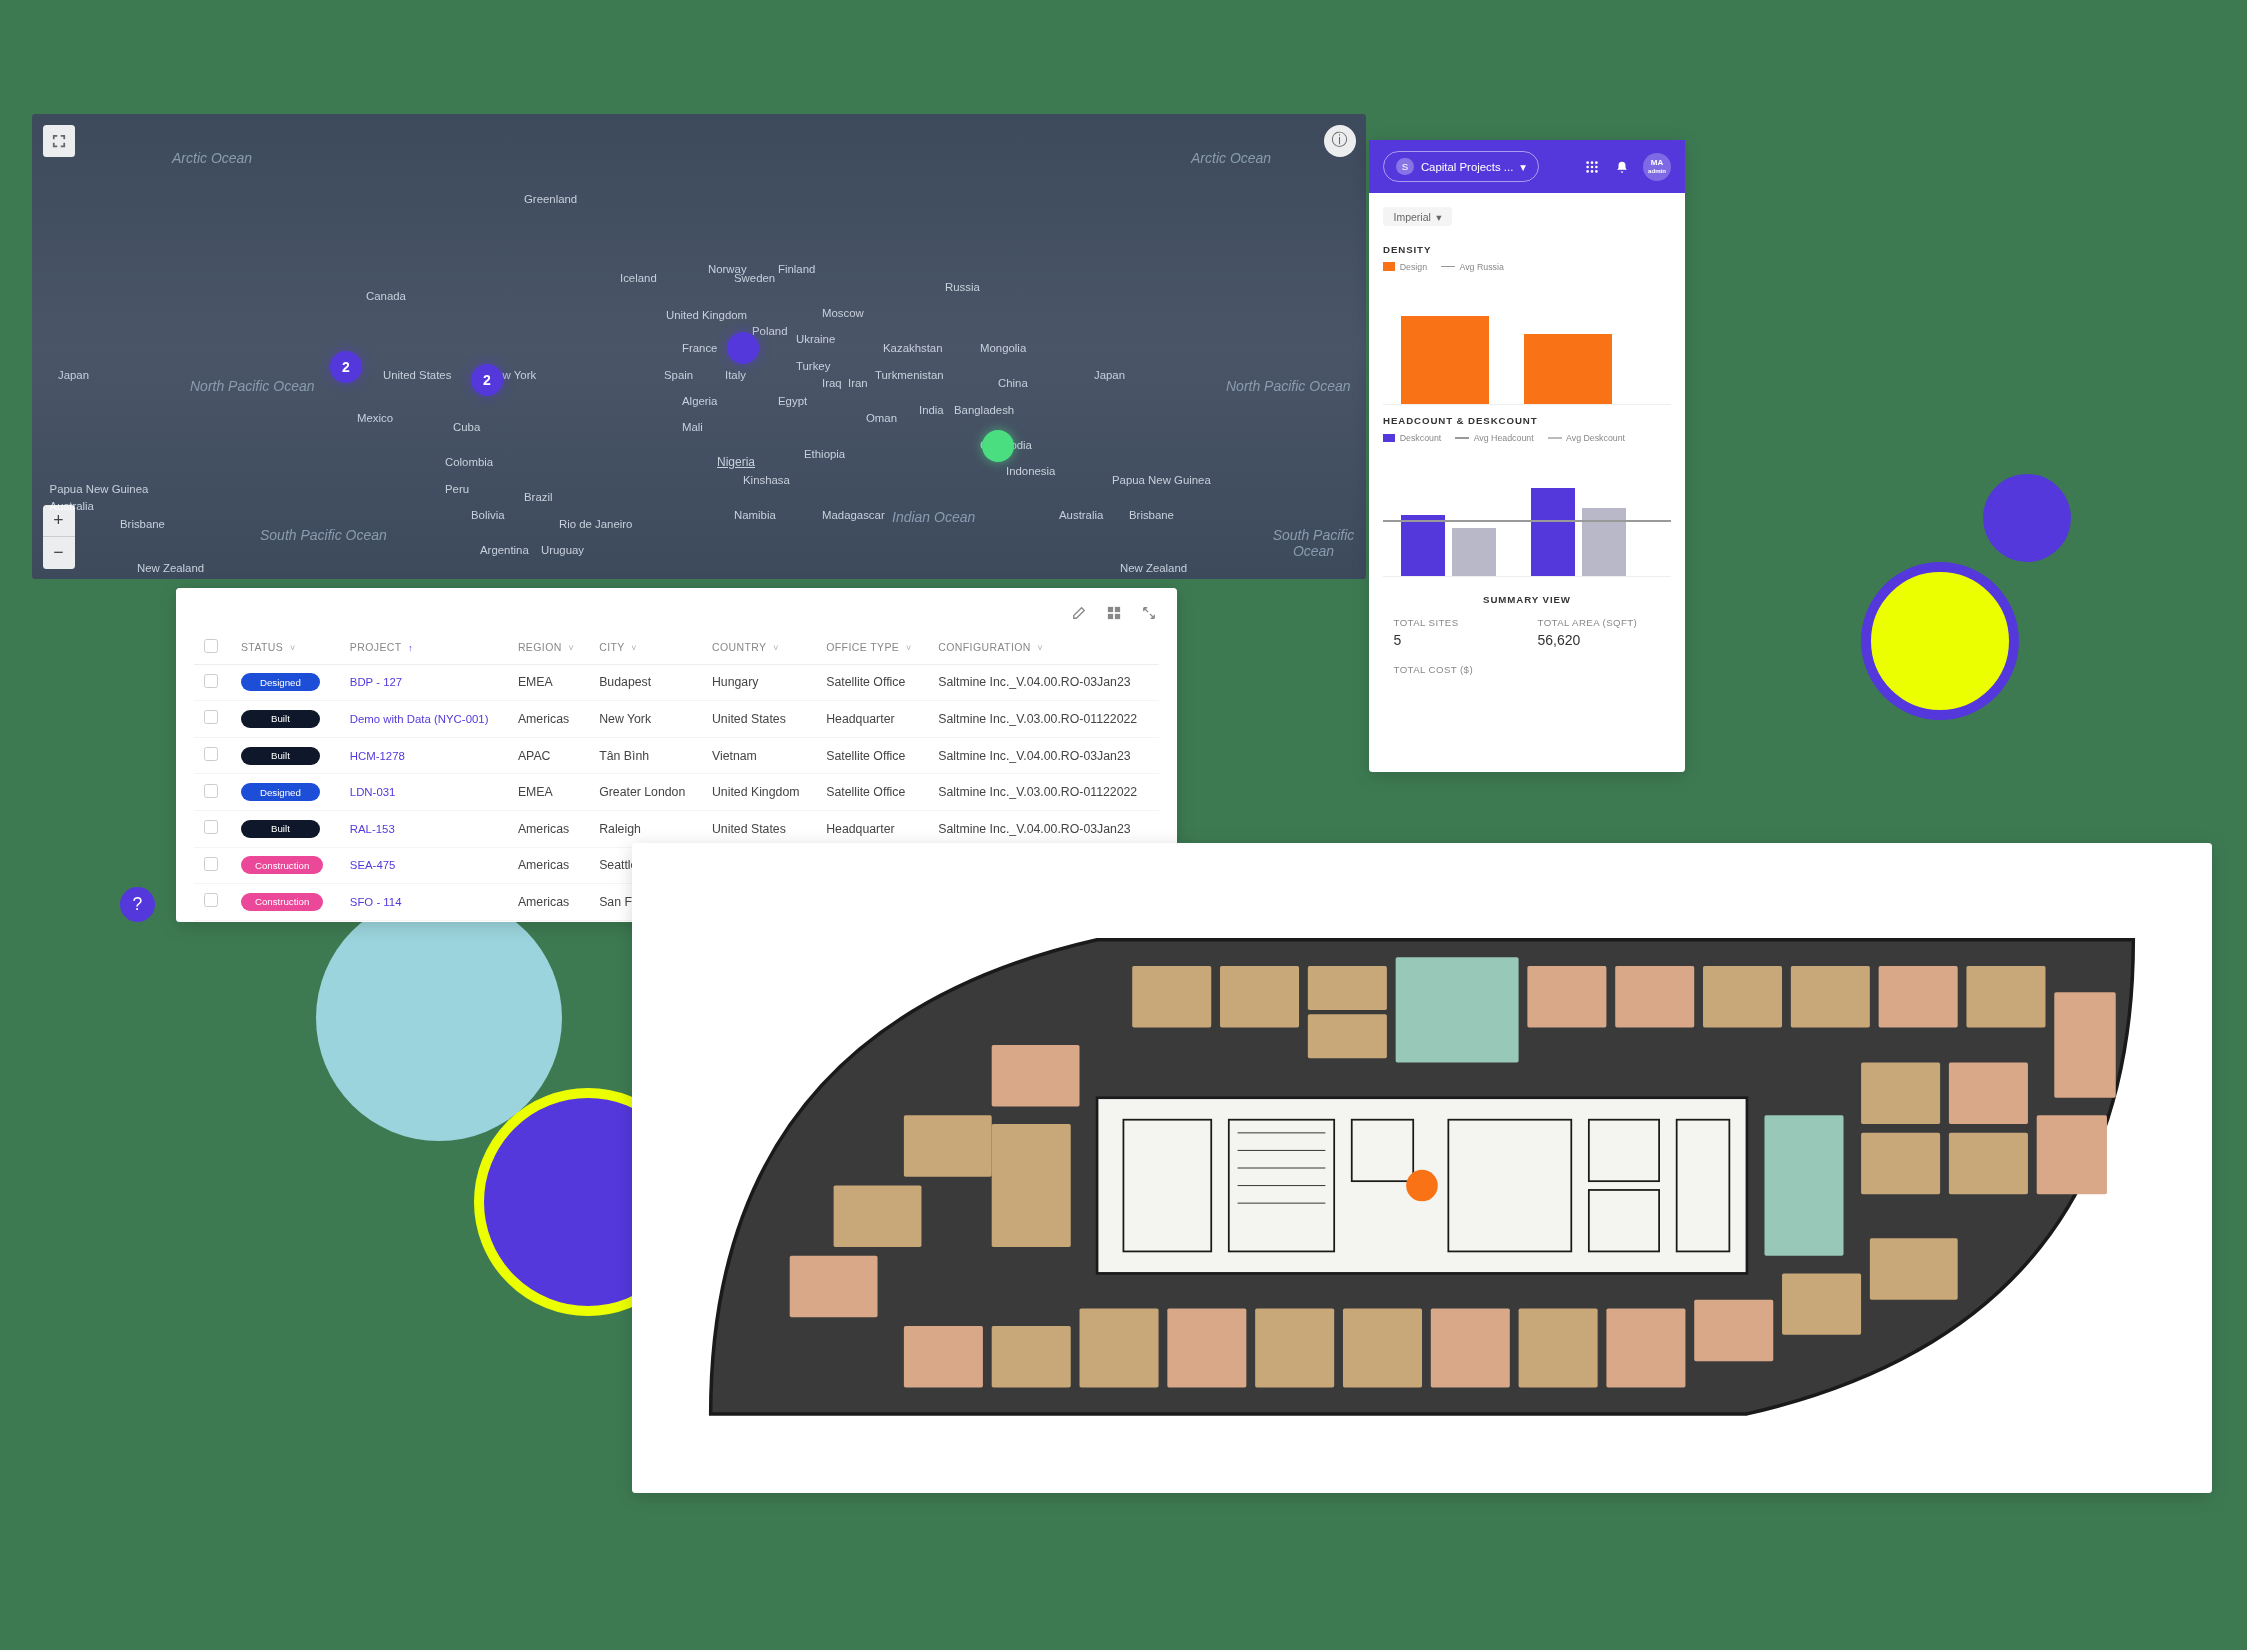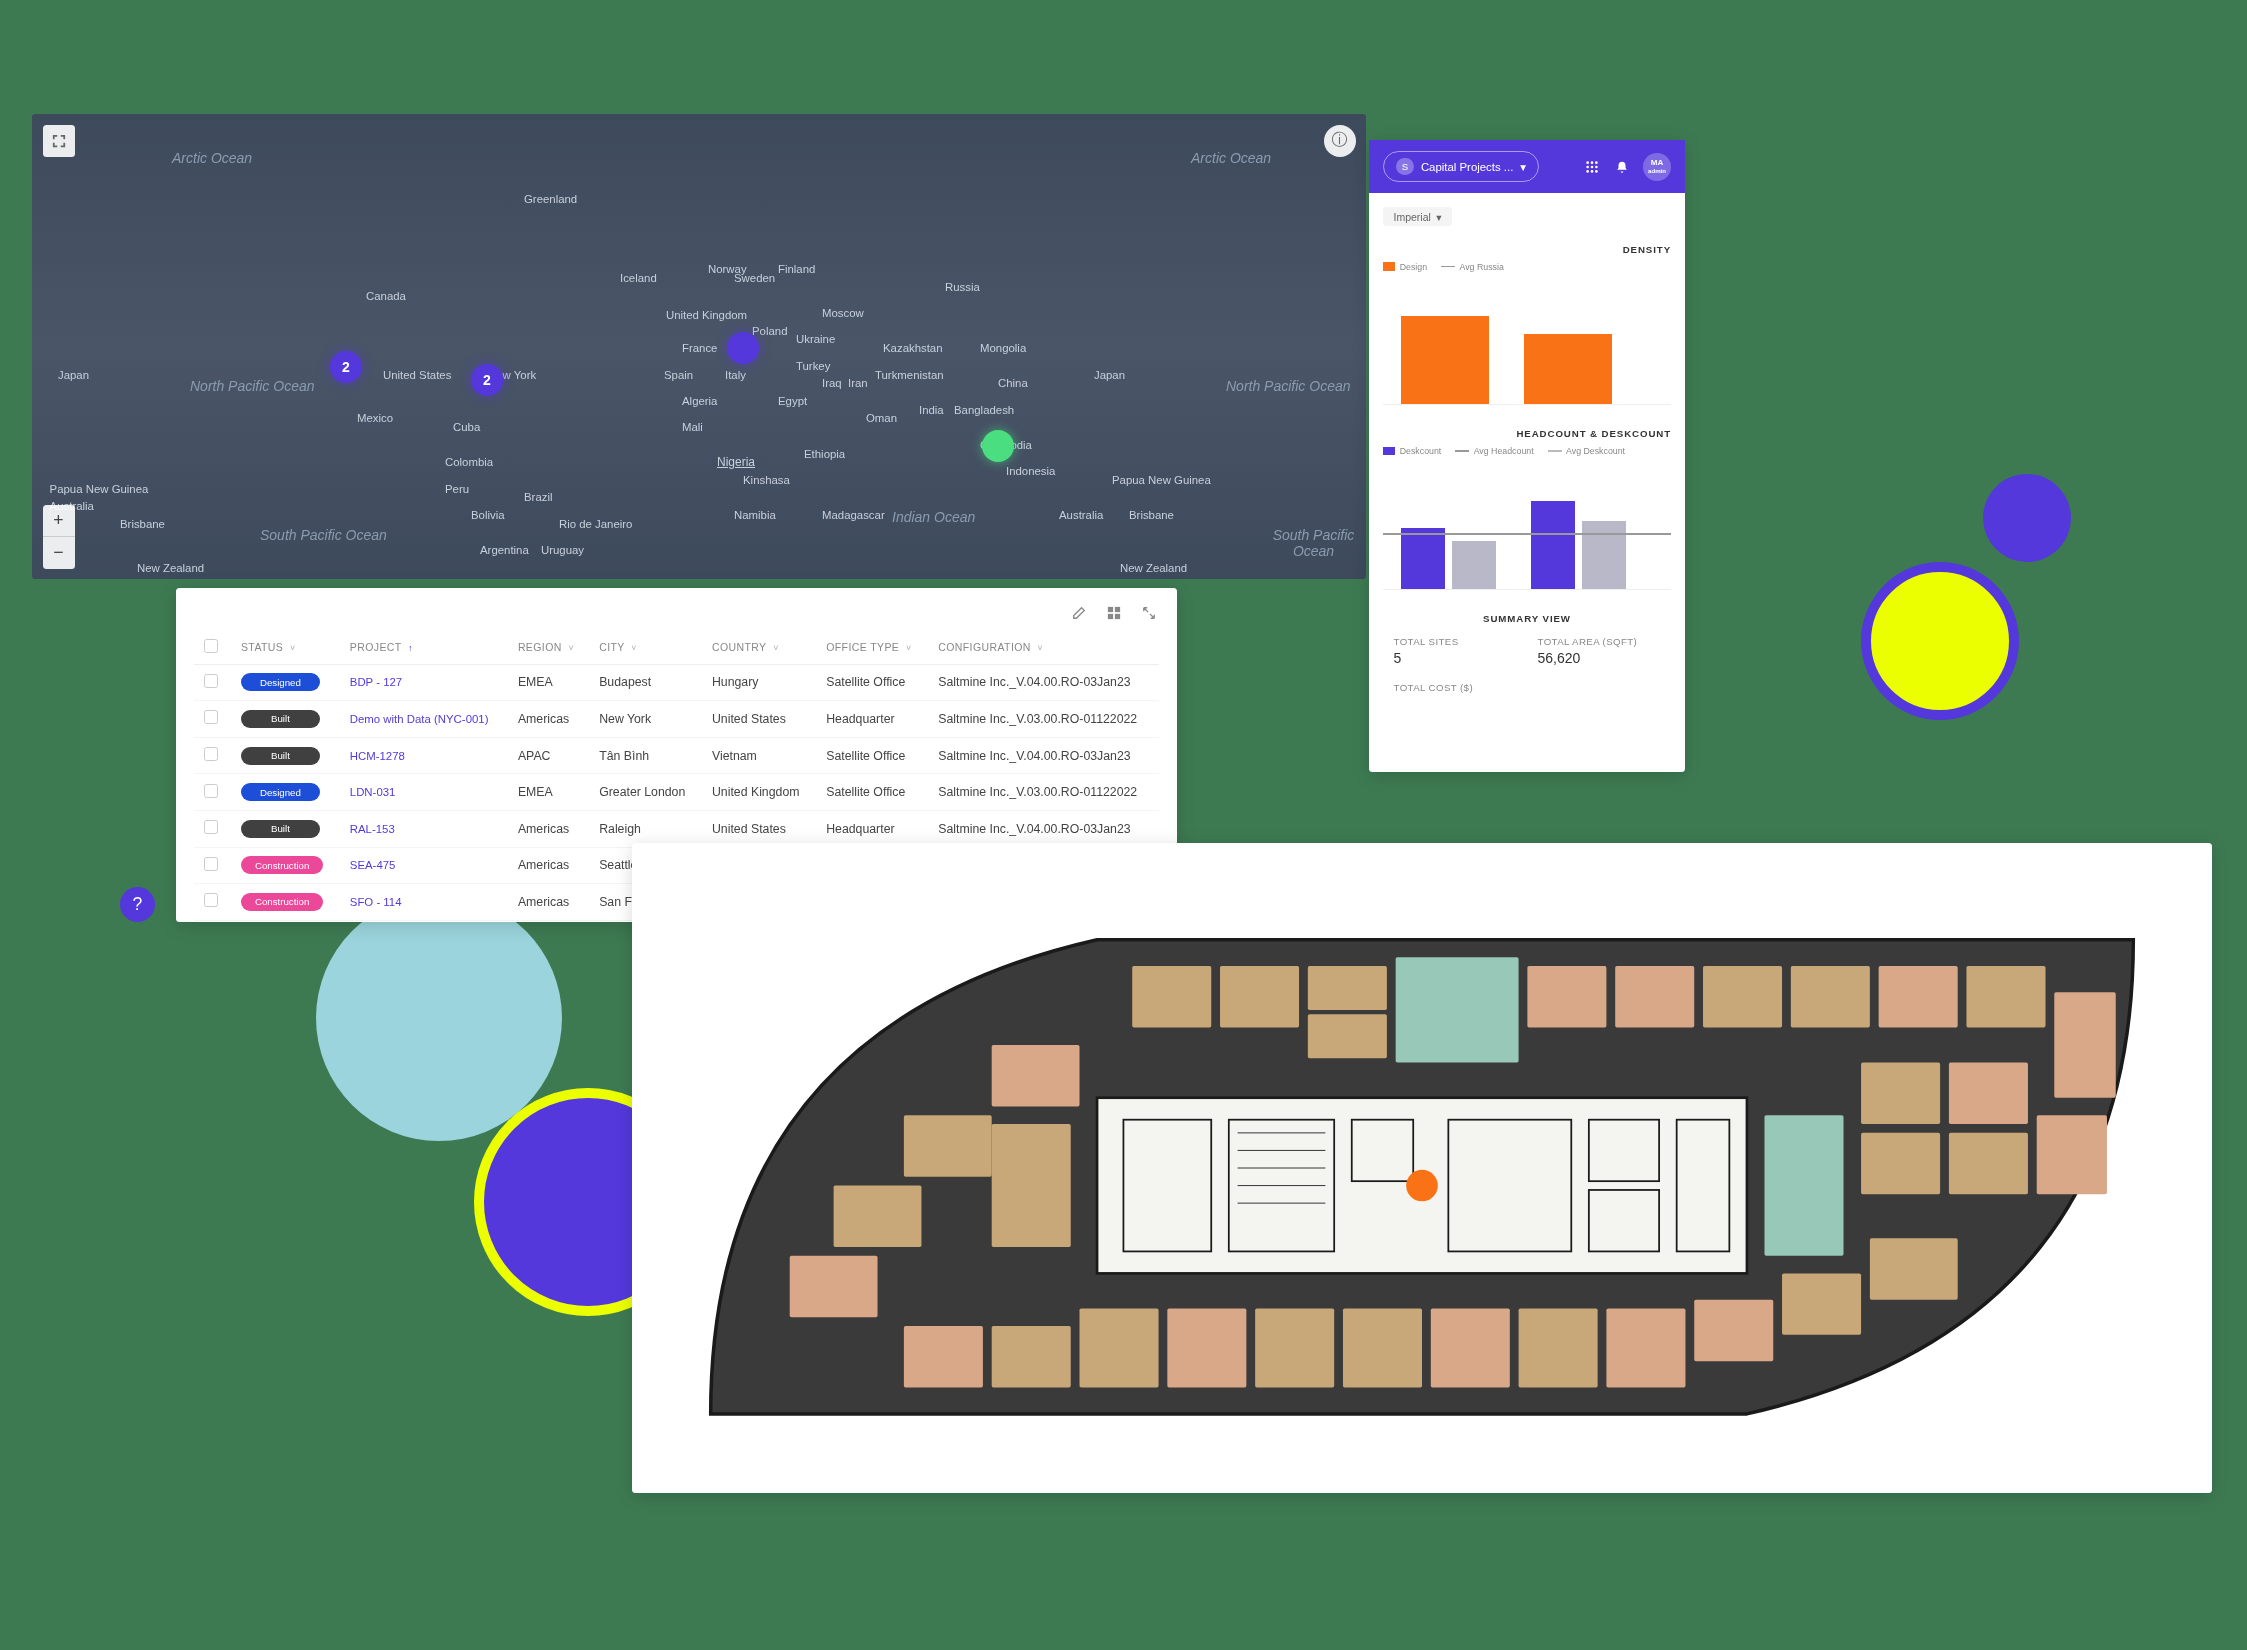--- a/index.html
+++ b/index.html
@@ -29,36 +29,36 @@
 .table-panel { position: absolute; top: 588px; left: 176px; width: 1001px; height: 334px; background: #fff; border-radius: 3.5px; padding: 14px 17.6px; box-shadow: 0 3.5px 17.6px rgba(0,0,0,0.15); }
 .table-toolbar { display: flex; justify-content: flex-end; gap: 14px; margin-bottom: 7px; }
 .table-tool-icon { width: 21px; height: 21px; color: #888; cursor: pointer; display: flex; align-items: center; justify-content: center; }
 .table { width: 100%; border-collapse: collapse; font-size: 12.3px; }
 .table th { text-align: left; padding: 8.8px 10.5px; color: #888; font-weight: 500; font-size: 10.5px; text-transform: uppercase; letter-spacing: 0.4px; border-bottom: 0.9px solid #eee; }
 .table th .sort-icon { margin-left: 3.5px; font-size: 8.8px; color: #aaa; }
 .table td { padding: 8.8px 10.5px; color: #444; border-bottom: 0.9px solid #f4f4f4; }
 .checkbox { width: 14px; height: 14px; border: 1.3px solid #ccc; border-radius: 2.6px; display: inline-block; cursor: pointer; }
 .status-pill { display: inline-block; padding: 3.5px 14px; border-radius: 10.5px; color: #fff; font-size: 9.7px; font-weight: 500; min-width: 79px; text-align: center; }
 .status-designed { background: #1d4ed8; }
-.status-built { background: #404040; }
+.status-built { background: #0f172a; }
 .status-construction { background: #ec4899; }
 .project-link { color: #5438dc; cursor: pointer; font-size: 11.4px; }
 .help-btn { position: absolute; left: -56px; bottom: 0px; width: 35px; height: 35px; background: #5438dc; border-radius: 50%; color: #fff; display: flex; align-items: center; justify-content: center; font-size: 17.6px; cursor: pointer; }
 
 
 .dashboard-panel { position: absolute; top: 140px; left: 1369px; width: 316px; height: 632px; background: #fff; border-radius: 3.5px; box-shadow: 0 3.5px 17.6px rgba(0,0,0,0.15); display: flex; flex-direction: column; }
 .dashboard-header { background: #5438dc; height: 53px; display: flex; align-items: center; padding: 0 14px; gap: 10.5px; }
 .workspace-pill { border: 0.9px solid rgba(255,255,255,0.5); border-radius: 16px; padding: 5.3px 12.3px; color: #fff; font-size: 11.4px; display: flex; align-items: center; gap: 7px; cursor: pointer; }
 .workspace-badge { width: 17.6px; height: 17.6px; background: rgba(255,255,255,0.3); border-radius: 50%; display: flex; align-items: center; justify-content: center; font-size: 9.7px; }
 .header-icons { margin-left: auto; display: flex; gap: 12.3px; align-items: center; }
 .header-icon { width: 17.6px; height: 17.6px; color: rgba(255,255,255,0.9); cursor: pointer; display:flex; align-items:center; justify-content:center; }
 .avatar { width: 28px; height: 28px; background: rgba(255,255,255,0.25); border-radius: 50%; display: flex; flex-direction:column; align-items: center; justify-content: center; color: #fff; font-size: 8px; font-weight: 600; line-height:1.1; }
 .dashboard-body { padding: 14px; flex: 1; overflow: hidden; }
 .unit-selector { display: inline-flex; align-items: center; gap: 5.3px; background: #f4f4f4; padding: 3.5px 10.5px; border-radius: 3.5px; font-size: 10.5px; color: #666; cursor: pointer; margin-bottom: 17.6px; }
-.chart-section { margin-bottom: 23px; text-align: right; }
+.chart-section { margin-bottom: 10px; }
 .chart-title { font-size: 9.7px; font-weight: 700; letter-spacing: 0.9px; color: #333; margin-bottom: 7px; }
 .chart-legend { display: flex; gap: 14px; margin-bottom: 10.5px; font-size: 8.8px; color: #888; }
 .legend-item { display: flex; align-items: center; gap: 4.4px; }
 .legend-swatch { width: 12.3px; height: 8.8px; }
 .legend-line { width: 14px; height: 1.8px; }
 .chart-area { height: 123px; display: flex; align-items: flex-end; gap: 35px; padding: 0 17.6px; border-bottom: 0.9px solid #eee; position: relative; }
 .bar { width: 88px; }
 .bar-orange { background: #f97316; }
 .bar-purple { background: #5438dc; }
 .bar-grey { background: #b8b8c8; }

